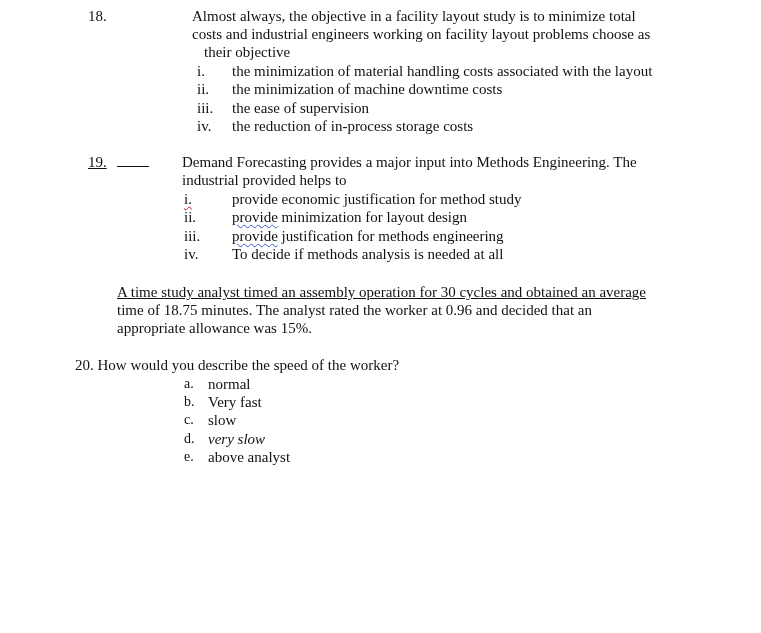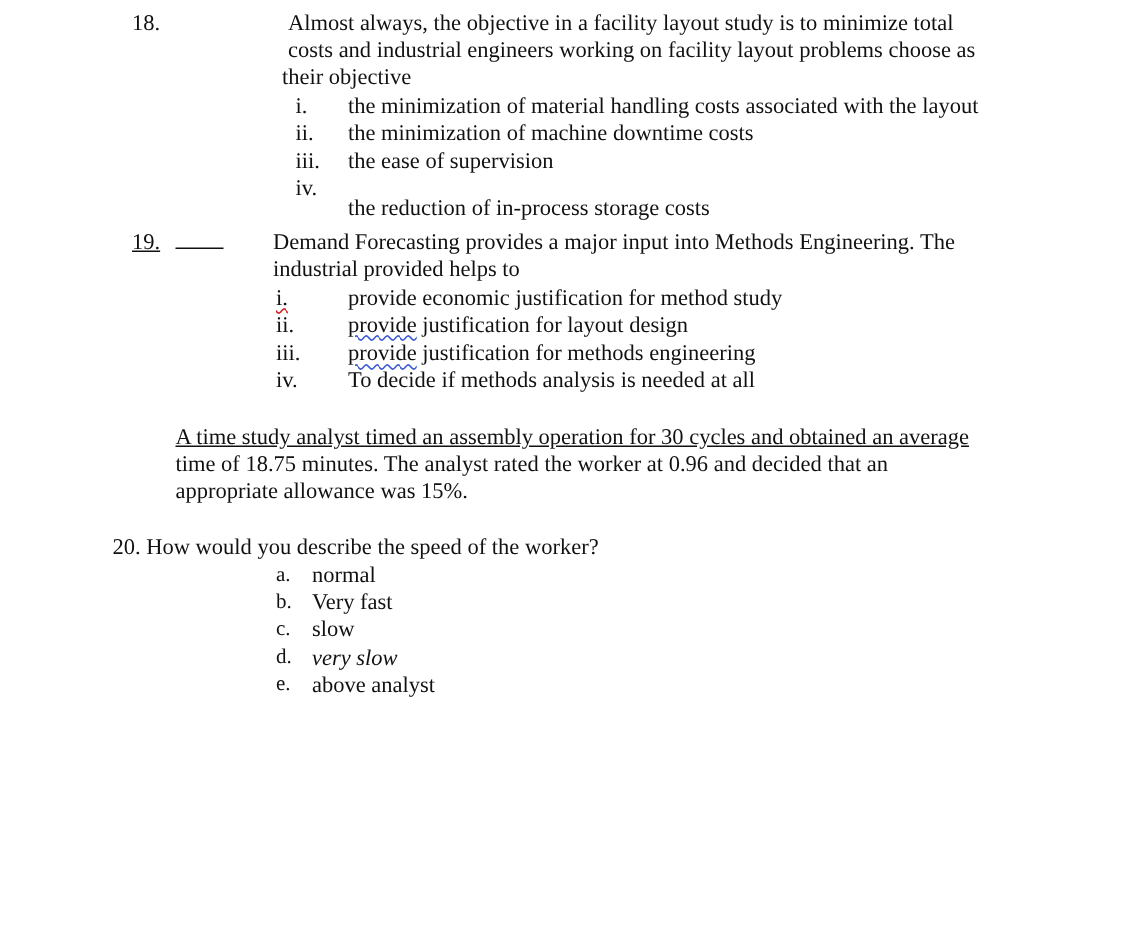--- a/index.html
+++ b/index.html
@@ -12,42 +12,42 @@
   .spell-red { text-decoration: underline wavy #d02020; text-decoration-thickness: 1px; text-underline-offset: 2px; }
   .blank { display: inline-block; width: 32px; border-bottom: 1px solid #111; height: 12px; vertical-align: baseline; }
 </style>
 </head>
 <body>
 
 <div>
   <div class="abs" style="left:88px; top:7px;">18.</div>
   <div class="abs" style="left:192px; top:7px;">Almost always, the objective in a facility layout study is to minimize total</div>
   <div class="abs" style="left:192px; top:25px;">costs and industrial engineers working on facility layout problems choose as</div>
-  <div class="abs" style="left:188px; top:43px;text-align:right;">their objective</div>
+  <div class="abs" style="left:204px; top:43px;text-align:right;">their objective</div>
 
   <div class="abs" style="left:197px; top:62px;">i.</div>
   <div class="abs" style="left:232px; top:62px;">the minimization of material handling costs associated with the layout</div>
   <div class="abs" style="left:197px; top:80px;">ii.</div>
   <div class="abs" style="left:232px; top:80px;">the minimization of machine downtime costs</div>
   <div class="abs" style="left:197px; top:99px;">iii.</div>
   <div class="abs" style="left:232px; top:99px;">the ease of supervision</div>
   <div class="abs" style="left:197px; top:117px;">iv.</div>
-  <div class="abs" style="left:232px; top:130px;">the reduction of in-process storage costs</div>
+  <div class="abs" style="left:232px; top:117px;">the reduction of in-process storage costs</div>
 </div>
 
 <div>
   <div class="abs" style="left:88px; top:153px;text-decoration:underline;">19.</div>
   <div class="abs" style="left:117px; top:153px;"><span class="blank"></span></div>
   <div class="abs" style="left:182px; top:153px;">Demand Forecasting provides a major input into Methods Engineering. The</div>
   <div class="abs" style="left:182px; top:171px;">industrial provided helps to</div>
 
   <div class="abs" style="left:184px; top:190px;"><span class="spell-red">i.</span></div>
   <div class="abs" style="left:232px; top:190px;">provide economic justification for method study</div>
   <div class="abs" style="left:184px; top:208px;">ii.</div>
-  <div class="abs" style="left:232px; top:208px;"><span class="spell">provide</span><span> justification for layout design</span></div>
+  <div class="abs" style="left:232px; top:208px;"><span class="spell">provide</span><span> minimization for layout design</span></div>
   <div class="abs" style="left:184px; top:227px;">iii.</div>
   <div class="abs" style="left:232px; top:227px;"><span class="spell">provide</span><span> justification for methods engineering</span></div>
   <div class="abs" style="left:184px; top:245px;">iv.</div>
   <div class="abs" style="left:232px; top:245px;">To decide if methods analysis is needed at all</div>
 </div>
 
 <div>
   <div class="abs" style="left:117px; top:283px;text-decoration:underline;">A time study analyst timed an assembly operation for 30 cycles and obtained an average</div>
   <div class="abs" style="left:117px; top:301px;">time of 18.75 minutes. The analyst rated the worker at 0.96 and decided that an</div>
   <div class="abs" style="left:117px; top:319px;">appropriate allowance was 15%.</div>

